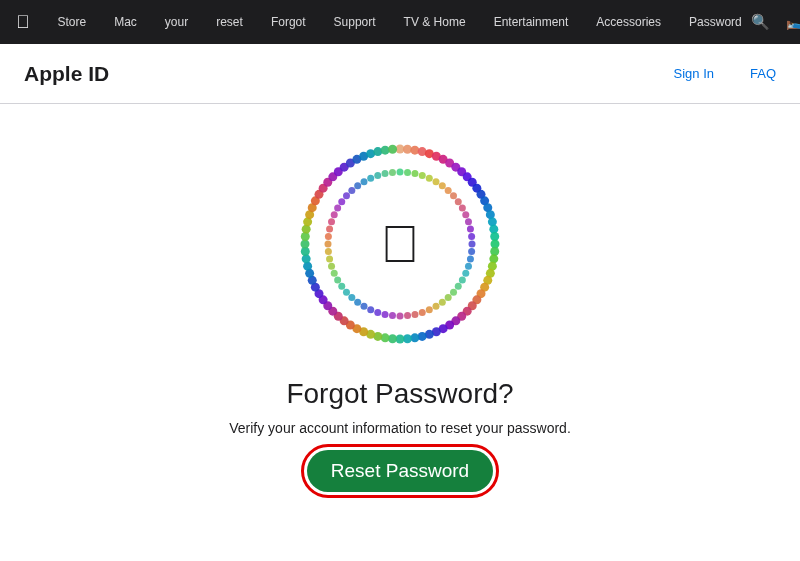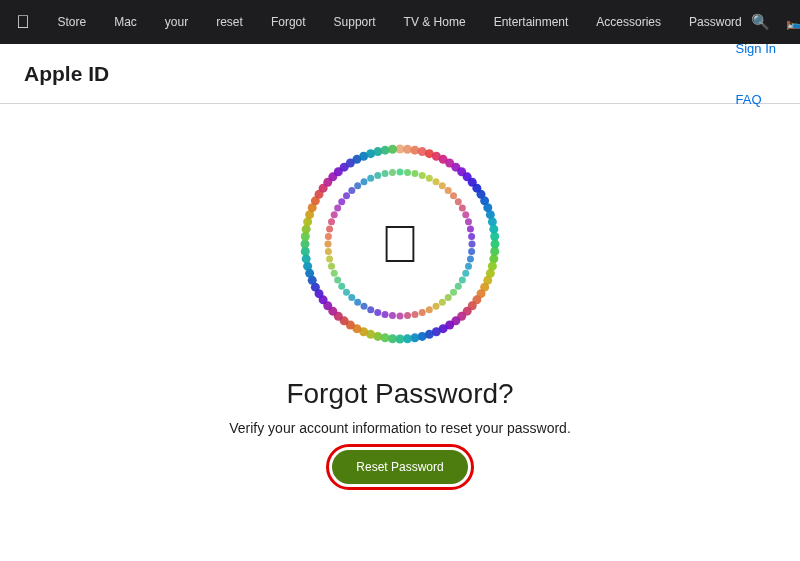--- a/index.html
+++ b/index.html
@@ -64,21 +64,20 @@
     }
     .sub-header-title {
       font-size: 21px;
       font-weight: 600;
       color: #1d1d1f;
       flex: 1;
     }
     .sub-header-links {
       display: flex;
       gap: 36px;
-      flex-direction: column;
     }
     .sub-header-link {
       font-size: 13px;
       color: #0071e3;
       cursor: pointer;
       text-decoration: none;
     }
 
     
     .main-content {
@@ -117,26 +116,26 @@
       color: #1d1d1f;
       margin-bottom: 10px;
     }
     .forgot-subtitle {
       font-size: 14px;
       color: #1d1d1f;
       margin-bottom: 14px;
     }
 
     .reset-btn {
-      background: #4d7c0f;
+      background: #15803d;
       color: #fff;
       border: none;
       border-radius: 980px;
       padding: 10px 24px;
-      font-size: 12px;
+      font-size: 19px;
       font-weight: 500;
       cursor: pointer;
       outline: 3px solid #e30000;
       outline-offset: 3px;
     }
     .btn-wrapper {
       position: relative;
       display: inline-block;
     }
     .red-arrow {

